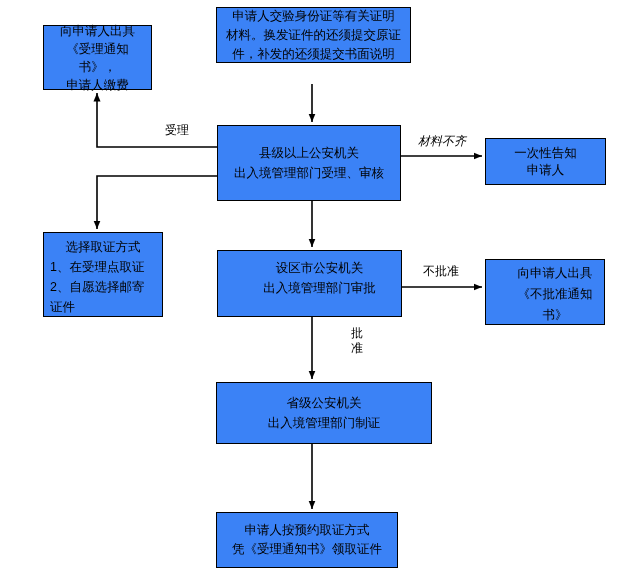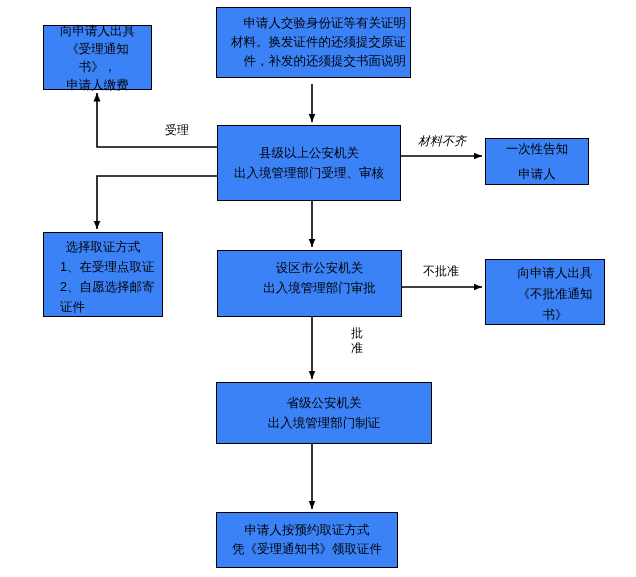--- a/index.html
+++ b/index.html
@@ -35,38 +35,37 @@
     white-space: pre-line;
     display: flex;
     flex-direction: column;
     justify-content: center;
     padding: 2px 4px;
   }
   .node.align-top {
     justify-content: flex-start;
     padding-left: 24px;
   }
-  .node-submit      { left: 216px; top: 7px;   width: 195px; height: 71px; text-align: right; }
+  .node-submit      { left: 216px; top: 7px;   width: 195px; height: 56px; }
   .node-accept      { left: 43px;  top: 25px;  width: 109px; height: 65px; line-height: 18px; }
   .node-county      { left: 217px; top: 125px; width: 184px; height: 76px; line-height: 20px; }
-  .node-onetime     { left: 485px; top: 138px; width: 104px; height: 47px; line-height: 25px; }
+  .node-onetime     { left: 485px; top: 138px; width: 121px; height: 47px; line-height: 17px; }
   .node-choose      { left: 43px;  top: 232px; width: 120px; height: 85px; justify-content: flex-start; padding-top: 4px; line-height: 20px; }
   .node-city        { left: 217px; top: 250px; width: 185px; height: 67px; padding-top: 7px; line-height: 20px; }
   .node-deny        { left: 485px; top: 259px; width: 120px; height: 66px; padding-top: 3px; line-height: 21px; }
   .node-province    { left: 216px; top: 382px; width: 216px; height: 62px; line-height: 20px; }
   .node-pickup      { left: 216px; top: 512px; width: 182px; height: 56px; line-height: 19px; }
   .choose-title {
     text-align: center;
     white-space: pre-line;
   }
   .choose-body {
     text-align: left;
     white-space: pre-line;
     padding-left: 2px;
-    margin-left: 10px;
   }
   .edge-label {
     position: absolute;
     font-size: 12px;
     line-height: 13px;
     background: #ffffff;
     white-space: nowrap;
   }
   .label-accepted   { left: 165px; top: 124px; }
   .label-incomplete { left: 418px; top: 135px; font-style: italic; }

